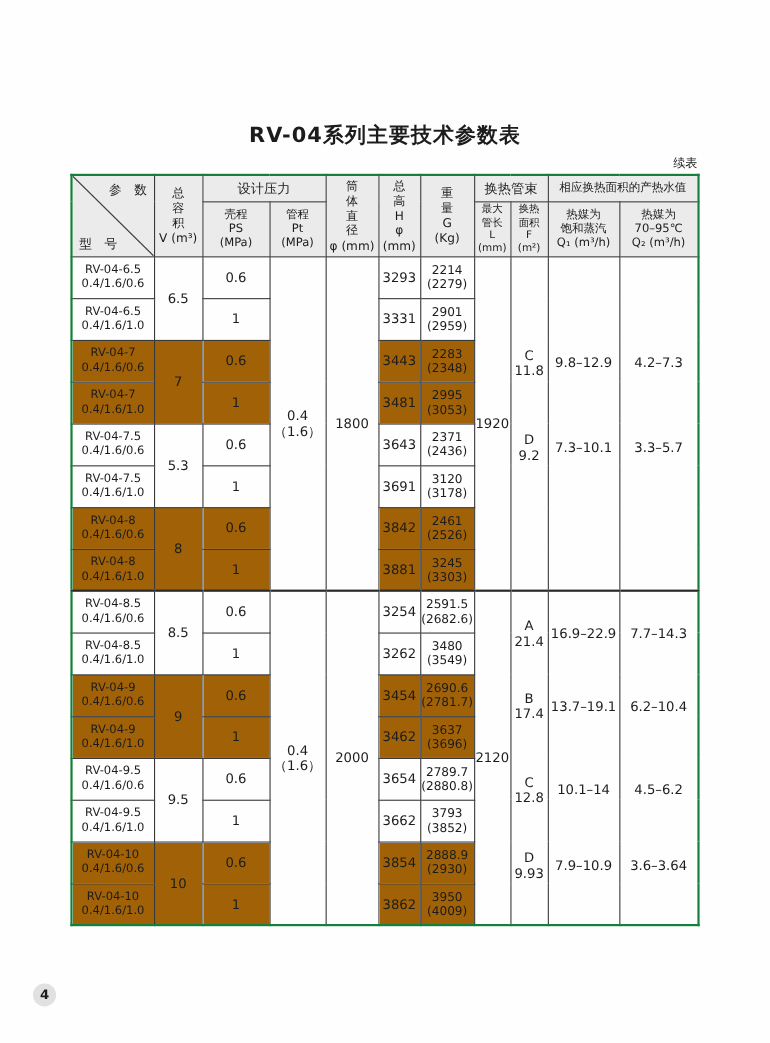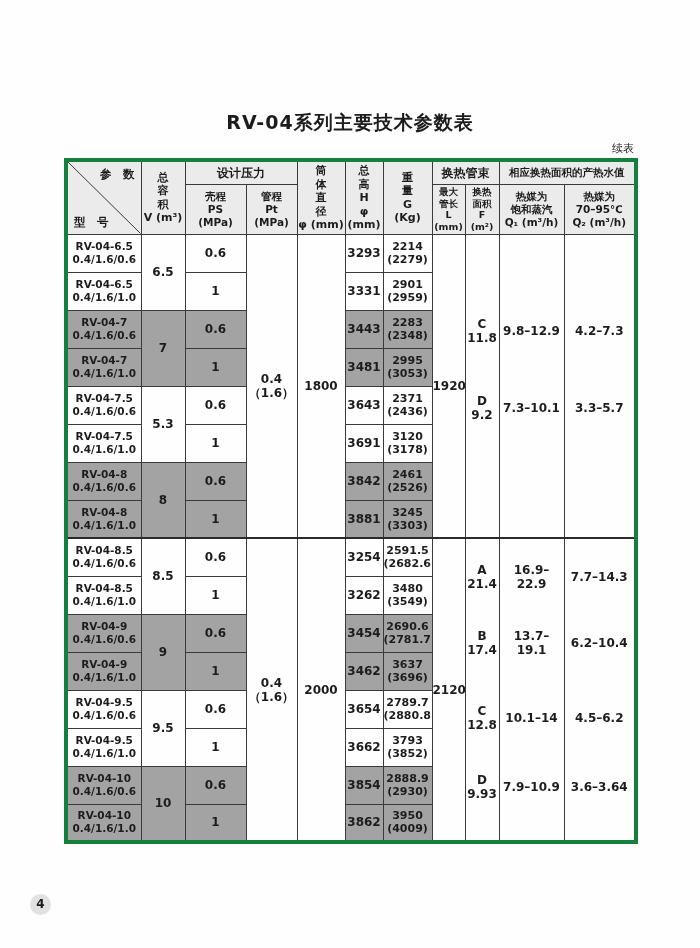--- a/index.html
+++ b/index.html
@@ -4,35 +4,35 @@
 <style>
   html,body { margin:0; padding:0; }
   body { width:700px; height:948px; background:#f6f6f4; font-family:"DejaVu Sans","Liberation Sans",sans-serif; }
   .page { position:relative; width:700px; height:948px; background:#fefefe; color:#1c1c1c; overflow:hidden; }
 
   .title { position:absolute; top:110px; left:0; width:700px; text-align:center;
            font-size:19px; font-weight:bold; letter-spacing:1px; }
   .continued { position:absolute; top:141px; left:0; width:634px; text-align:right; font-size:11px; }
 
   table.spec { position:absolute; left:64px; top:158px; width:570px; border-collapse:collapse;
-               table-layout:fixed; border:4px solid #15803d;font-weight:bold; }
+               table-layout:fixed; border:2px solid #15803d; }
   td { border:1px solid #3a3a3a; text-align:center; vertical-align:middle; padding:0;
        font-size:12px; line-height:14px; overflow:hidden; }
   thead td { background:#ebebeb; font-size:12px; }
   .pre { white-space:pre-line; }
   .hsm { font-size:10.5px; line-height:13px; }
   .hxs { font-size:9.5px; line-height:11.5px; }
   .vh  { font-size:11px; line-height:13.5px; }
   tr.h1 { height:24px; }
   tr.h2 { height:50px; }
   tbody tr { height:38px; }
   .model { font-size:10.5px; line-height:13px; }
   .g { font-size:11px; line-height:13px; }
   .num { font-size:12px; }
-  .sh { background:#a3a3a3; }
+  .sh { background:#a16207; }
   tr.bsep td { border-top:2px solid #2a2a2a; }
 
   td.corner { position:relative; background:#ebebeb; }
   .corner svg { position:absolute; left:0; top:0; width:100%; height:100%; }
   .corner .c-top { position:absolute; top:5px; right:6px; font-size:11.5px; }
   .corner .c-bot { position:absolute; bottom:5px; left:6px; font-size:11.5px; }
 
   td.heat { position:relative; }
   .he { position:absolute; left:0; right:0; transform:translateY(-50%); text-align:center;
         font-size:12px; line-height:14px; }

